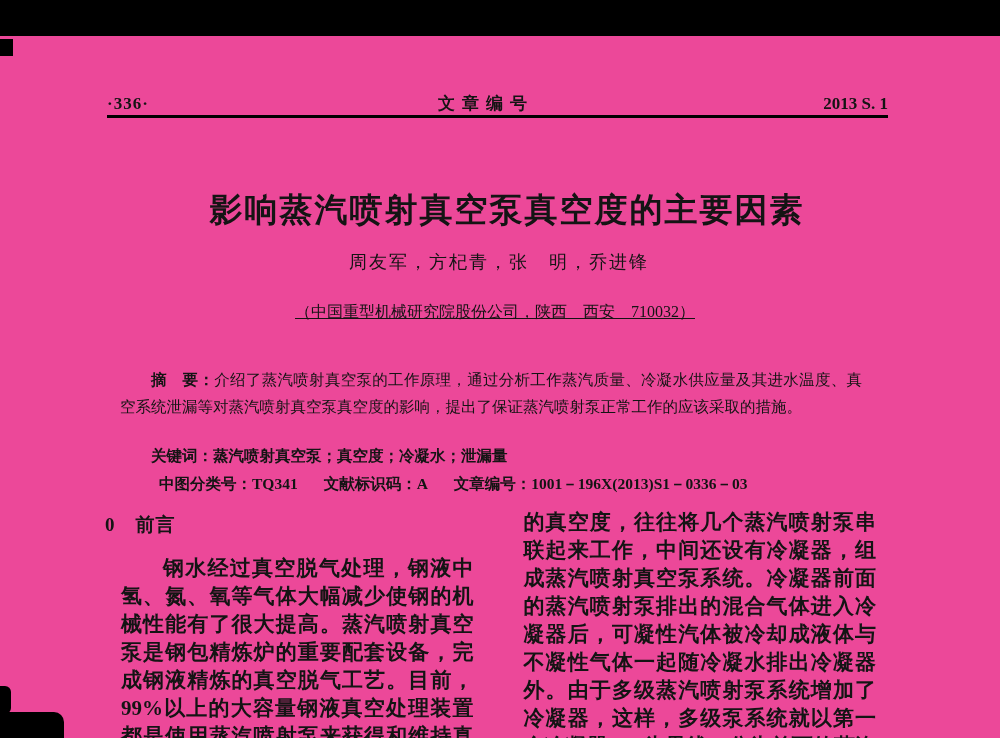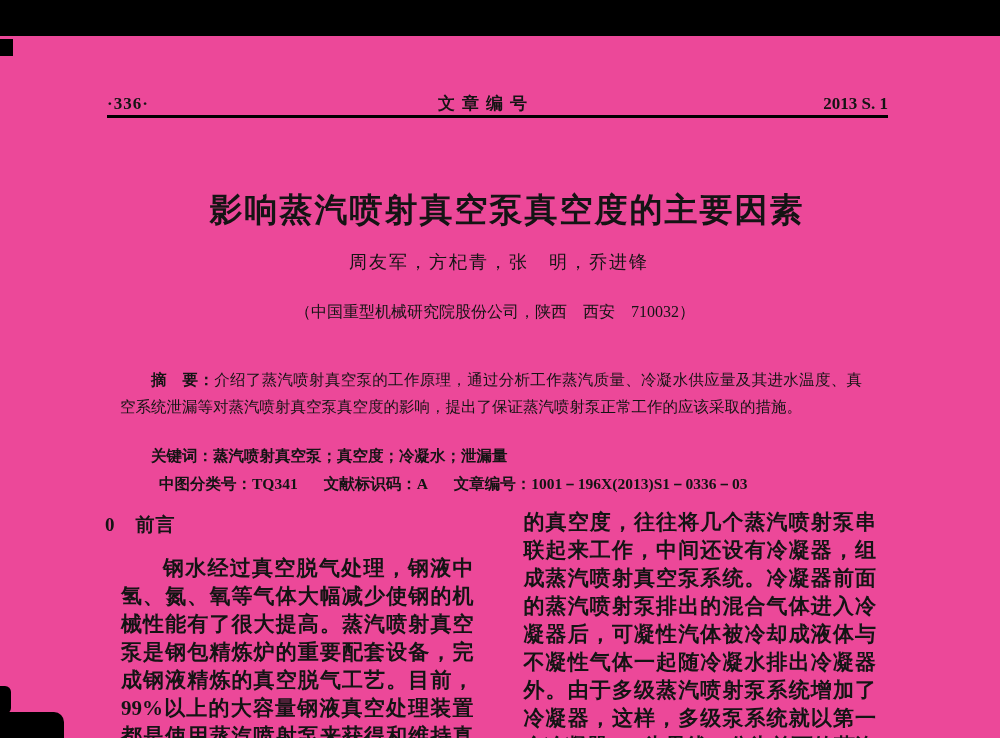--- a/index.html
+++ b/index.html
@@ -34,21 +34,21 @@
     position:absolute; top:176px; left:100px; width:790px;
     margin:12px; text-align:center;
     font-size:33px; font-weight:bold; letter-spacing:2px;
   }
   .authors {
     position:absolute; top:250px; left:104px; width:790px;
     text-align:center; font-size:18px; letter-spacing:2px;
   }
   .affiliation {
     position:absolute; top:302px; left:100px; width:790px;
-    text-align:center; font-size:16px;
+    text-align:center; font-size:16px;text-decoration:underline;
   }
 
   
   .abstract {
     position:absolute; top:350px; left:120px; width:742px;
     font-size:15.5px; line-height:27px;
     text-align:justify; text-indent:2em;
   }
   .abstract .label { font-weight:bold; }
   .keywords {

